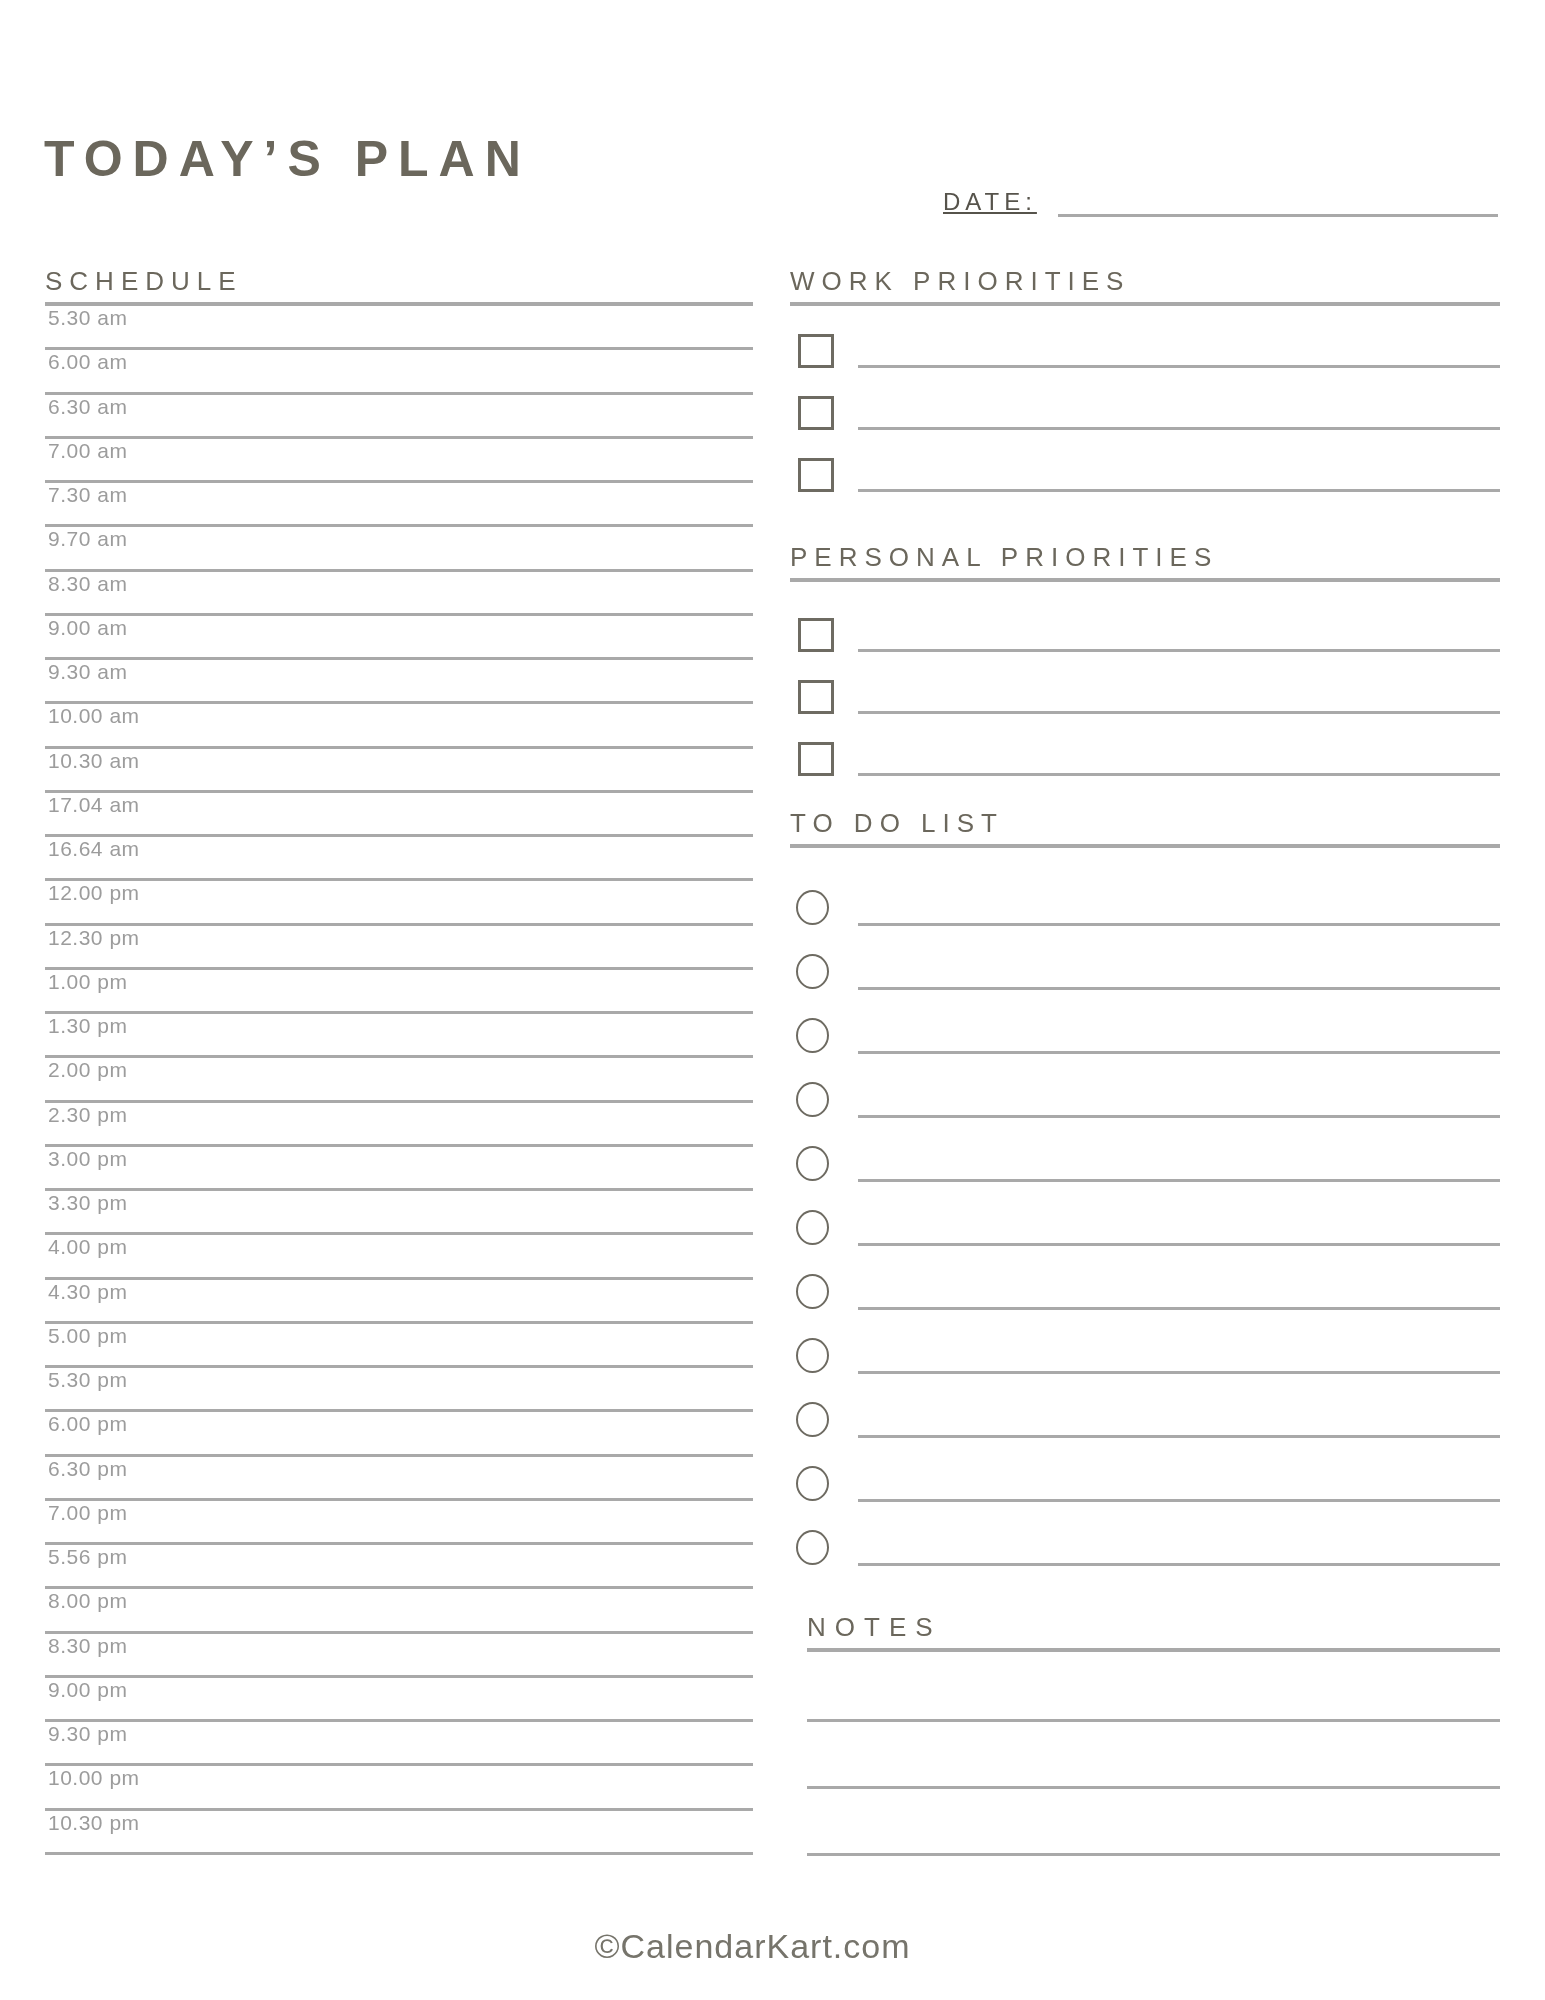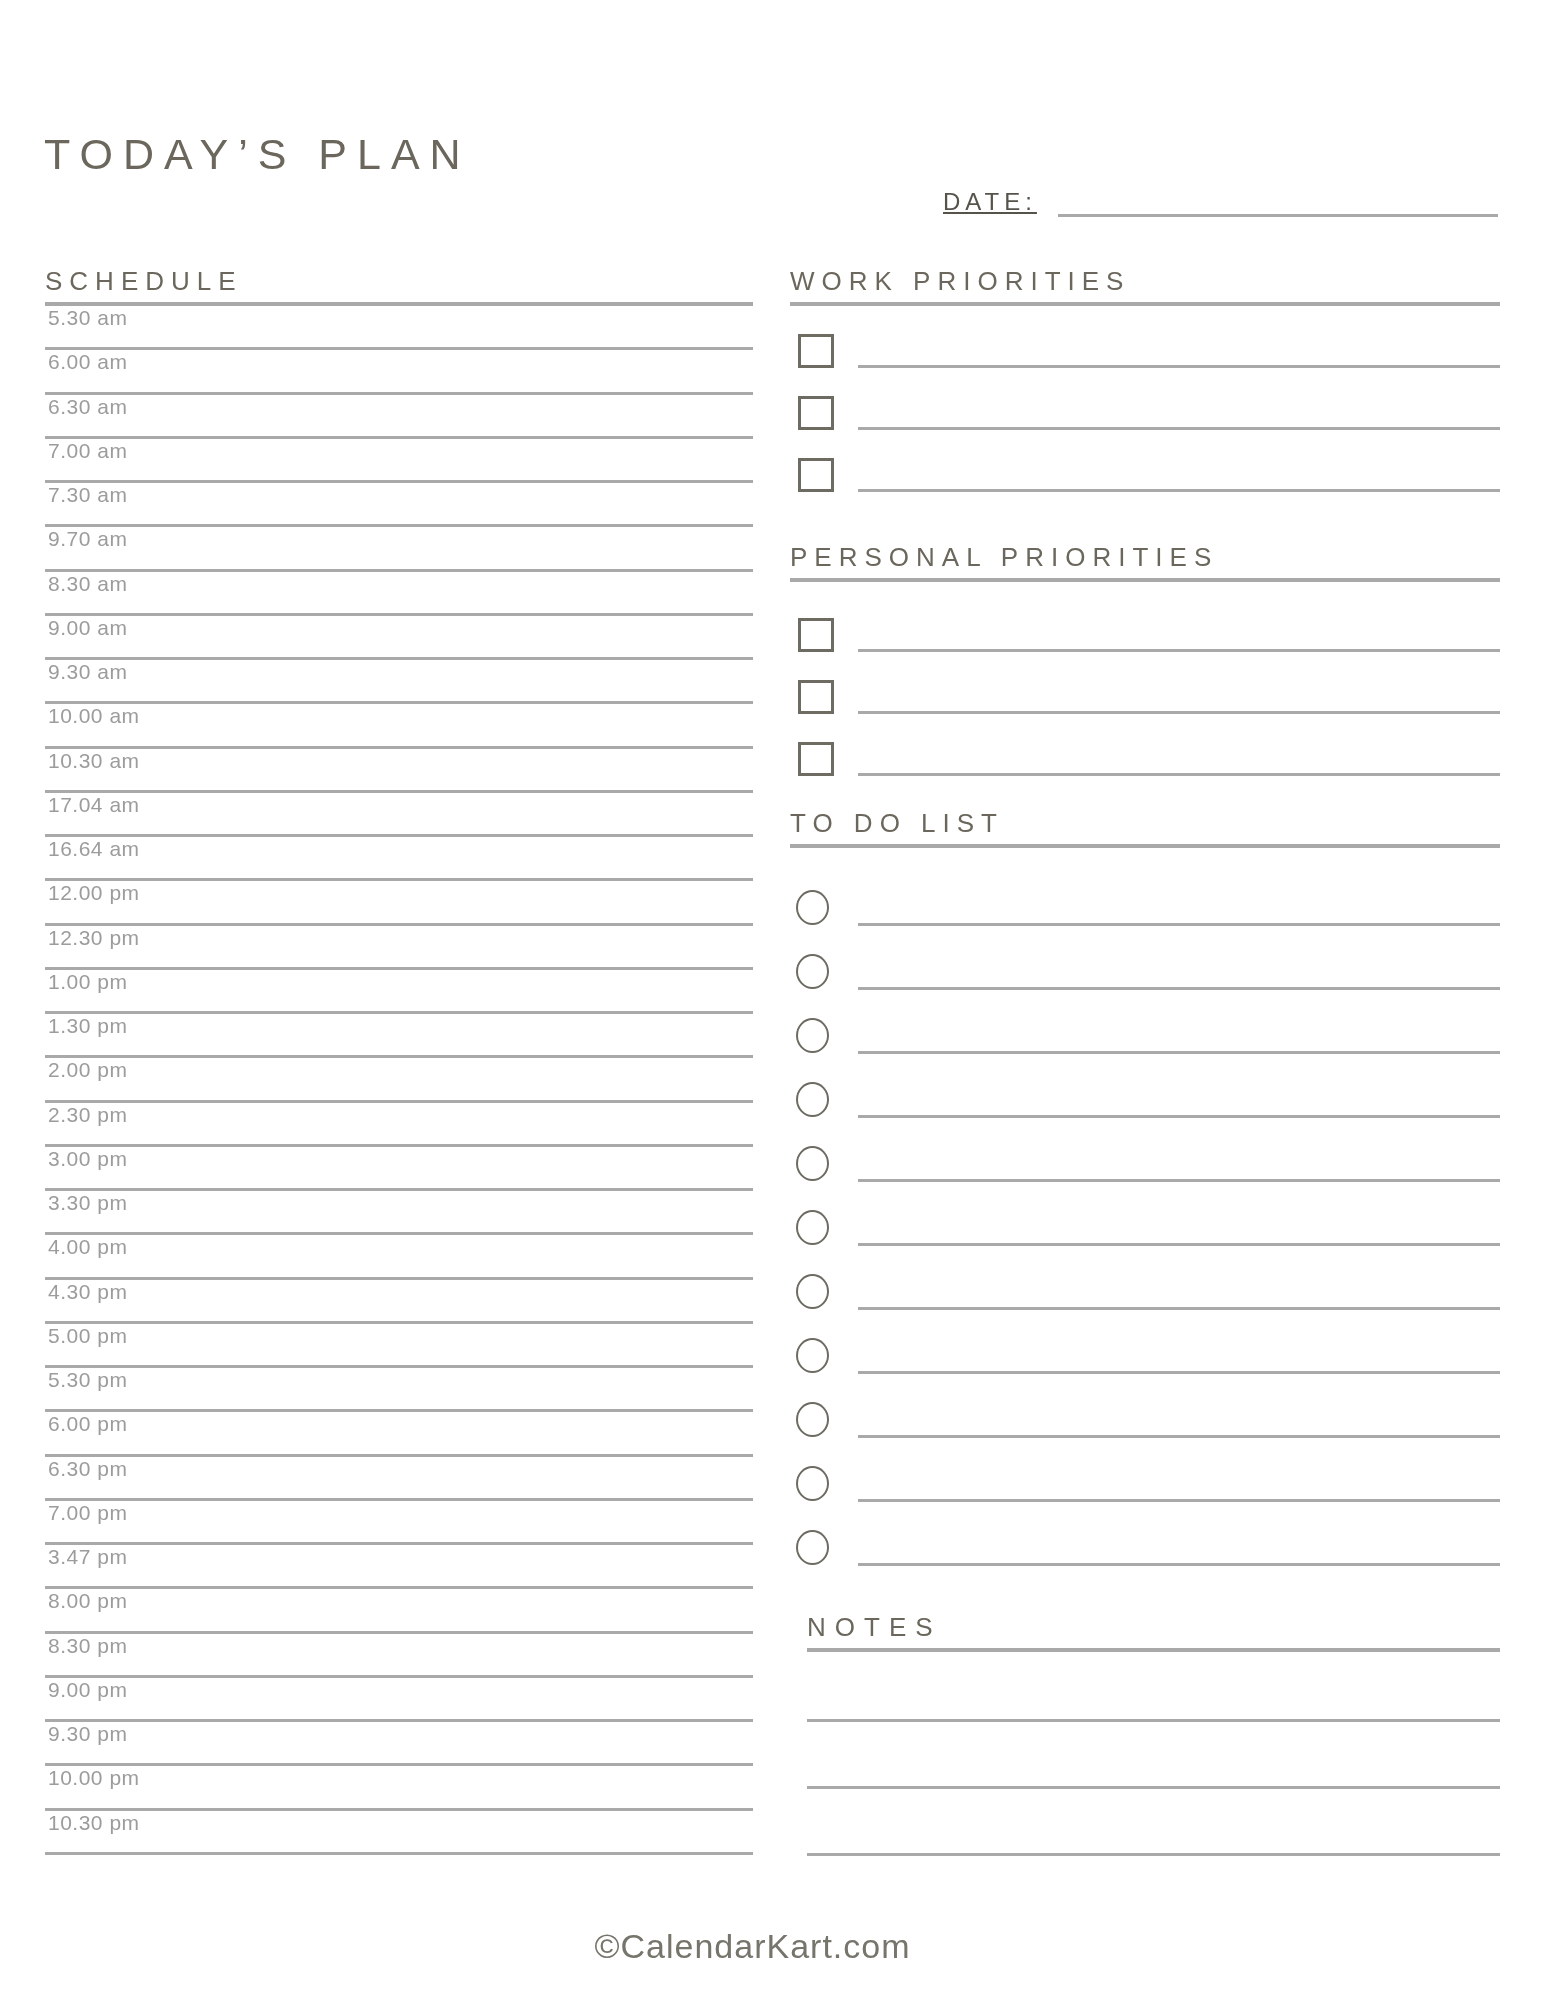--- a/index.html
+++ b/index.html
@@ -16,21 +16,21 @@
     position:relative;
     width:1545px;height:2000px;
     background:var(--bg);
     font-family:"Liberation Sans", sans-serif;
     overflow:hidden;
     margin:0 auto;
   }
   
   .title{
     position:absolute;left:44px;top:130px;margin:0;
-    font-size:43px;font-weight:400;letter-spacing:10px;
+    font-size:50px;font-weight:700;letter-spacing:10px;
     color:var(--heading);white-space:nowrap;
   }
   
   .date-label{
     position:absolute;left:943px;top:188px;
     font-size:24px;letter-spacing:5px;color:#56534B;font-weight:500;text-decoration:underline;
   }
   .date-line{
     position:absolute;left:1058px;top:214px;width:440px;height:0;
     border-top:3px solid var(--line);display:block;
@@ -177,21 +177,21 @@
         <div class="s-row">
           <span class="time">6.00 pm</span>
         </div>
         <div class="s-row">
           <span class="time">6.30 pm</span>
         </div>
         <div class="s-row">
           <span class="time">7.00 pm</span>
         </div>
         <div class="s-row">
-          <span class="time">3.47 pm</span>
+          <span class="time">5.56 pm</span>
         </div>
         <div class="s-row">
           <span class="time">8.00 pm</span>
         </div>
         <div class="s-row">
           <span class="time">8.30 pm</span>
         </div>
         <div class="s-row">
           <span class="time">9.00 pm</span>
         </div>

